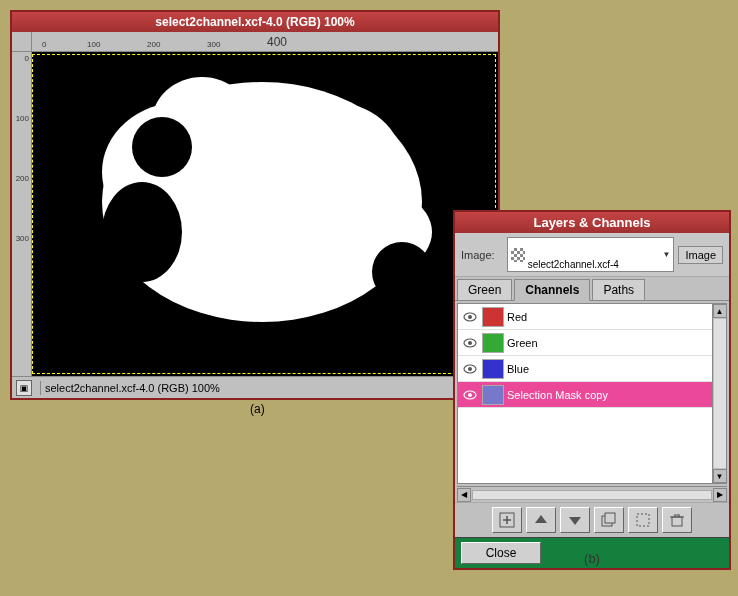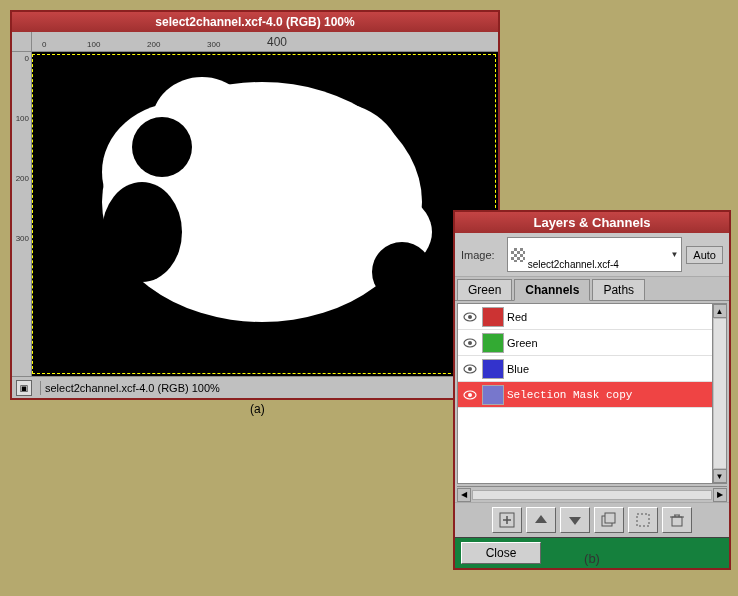--- a/index.html
+++ b/index.html
@@ -223,23 +223,22 @@
     }
     .channel-row {
       display: flex;
       align-items: center;
       height: 26px;
       padding: 12px 3px;
       gap: 3px;
       border-bottom: 1px solid #e0e0e0;
     }
     .channel-row.selected {
-      background: #ef4444;
+      background: #ec4899;
       color: white;
-      font-family: Liberation Mono, monospace;
     }
     .eye-icon {
       width: 18px;
       height: 18px;
       display: flex;
       align-items: center;
       justify-content: center;
       flex-shrink: 0;
     }
     .eye-svg {
@@ -427,21 +426,21 @@
 <div class="lc-window">
   <div class="lc-titlebar">Layers &amp; Channels</div>
 
   <div class="lc-image-row">
     <span class="lc-image-label">Image:</span>
     <div class="lc-image-selector">
       <div class="checker"></div>
       <span class="lc-image-selector-text">select2channel.xcf-4</span>
       <span class="lc-image-selector-arrow">▼</span>
     </div>
-    <button class="lc-auto-btn">Auto</button>
+    <button class="lc-auto-btn">Image</button>
   </div>
 
   <div class="lc-tabs">
     <div class="lc-tab">Green</div>
     <div class="lc-tab active">Channels</div>
     <div class="lc-tab">Paths</div>
   </div>
 
   <div style="display:flex; flex:1; overflow:hidden; margin:2px; border:1px solid #888;">
     <div class="lc-list" style="flex:1; margin:0; border:none; overflow-y:auto;">

